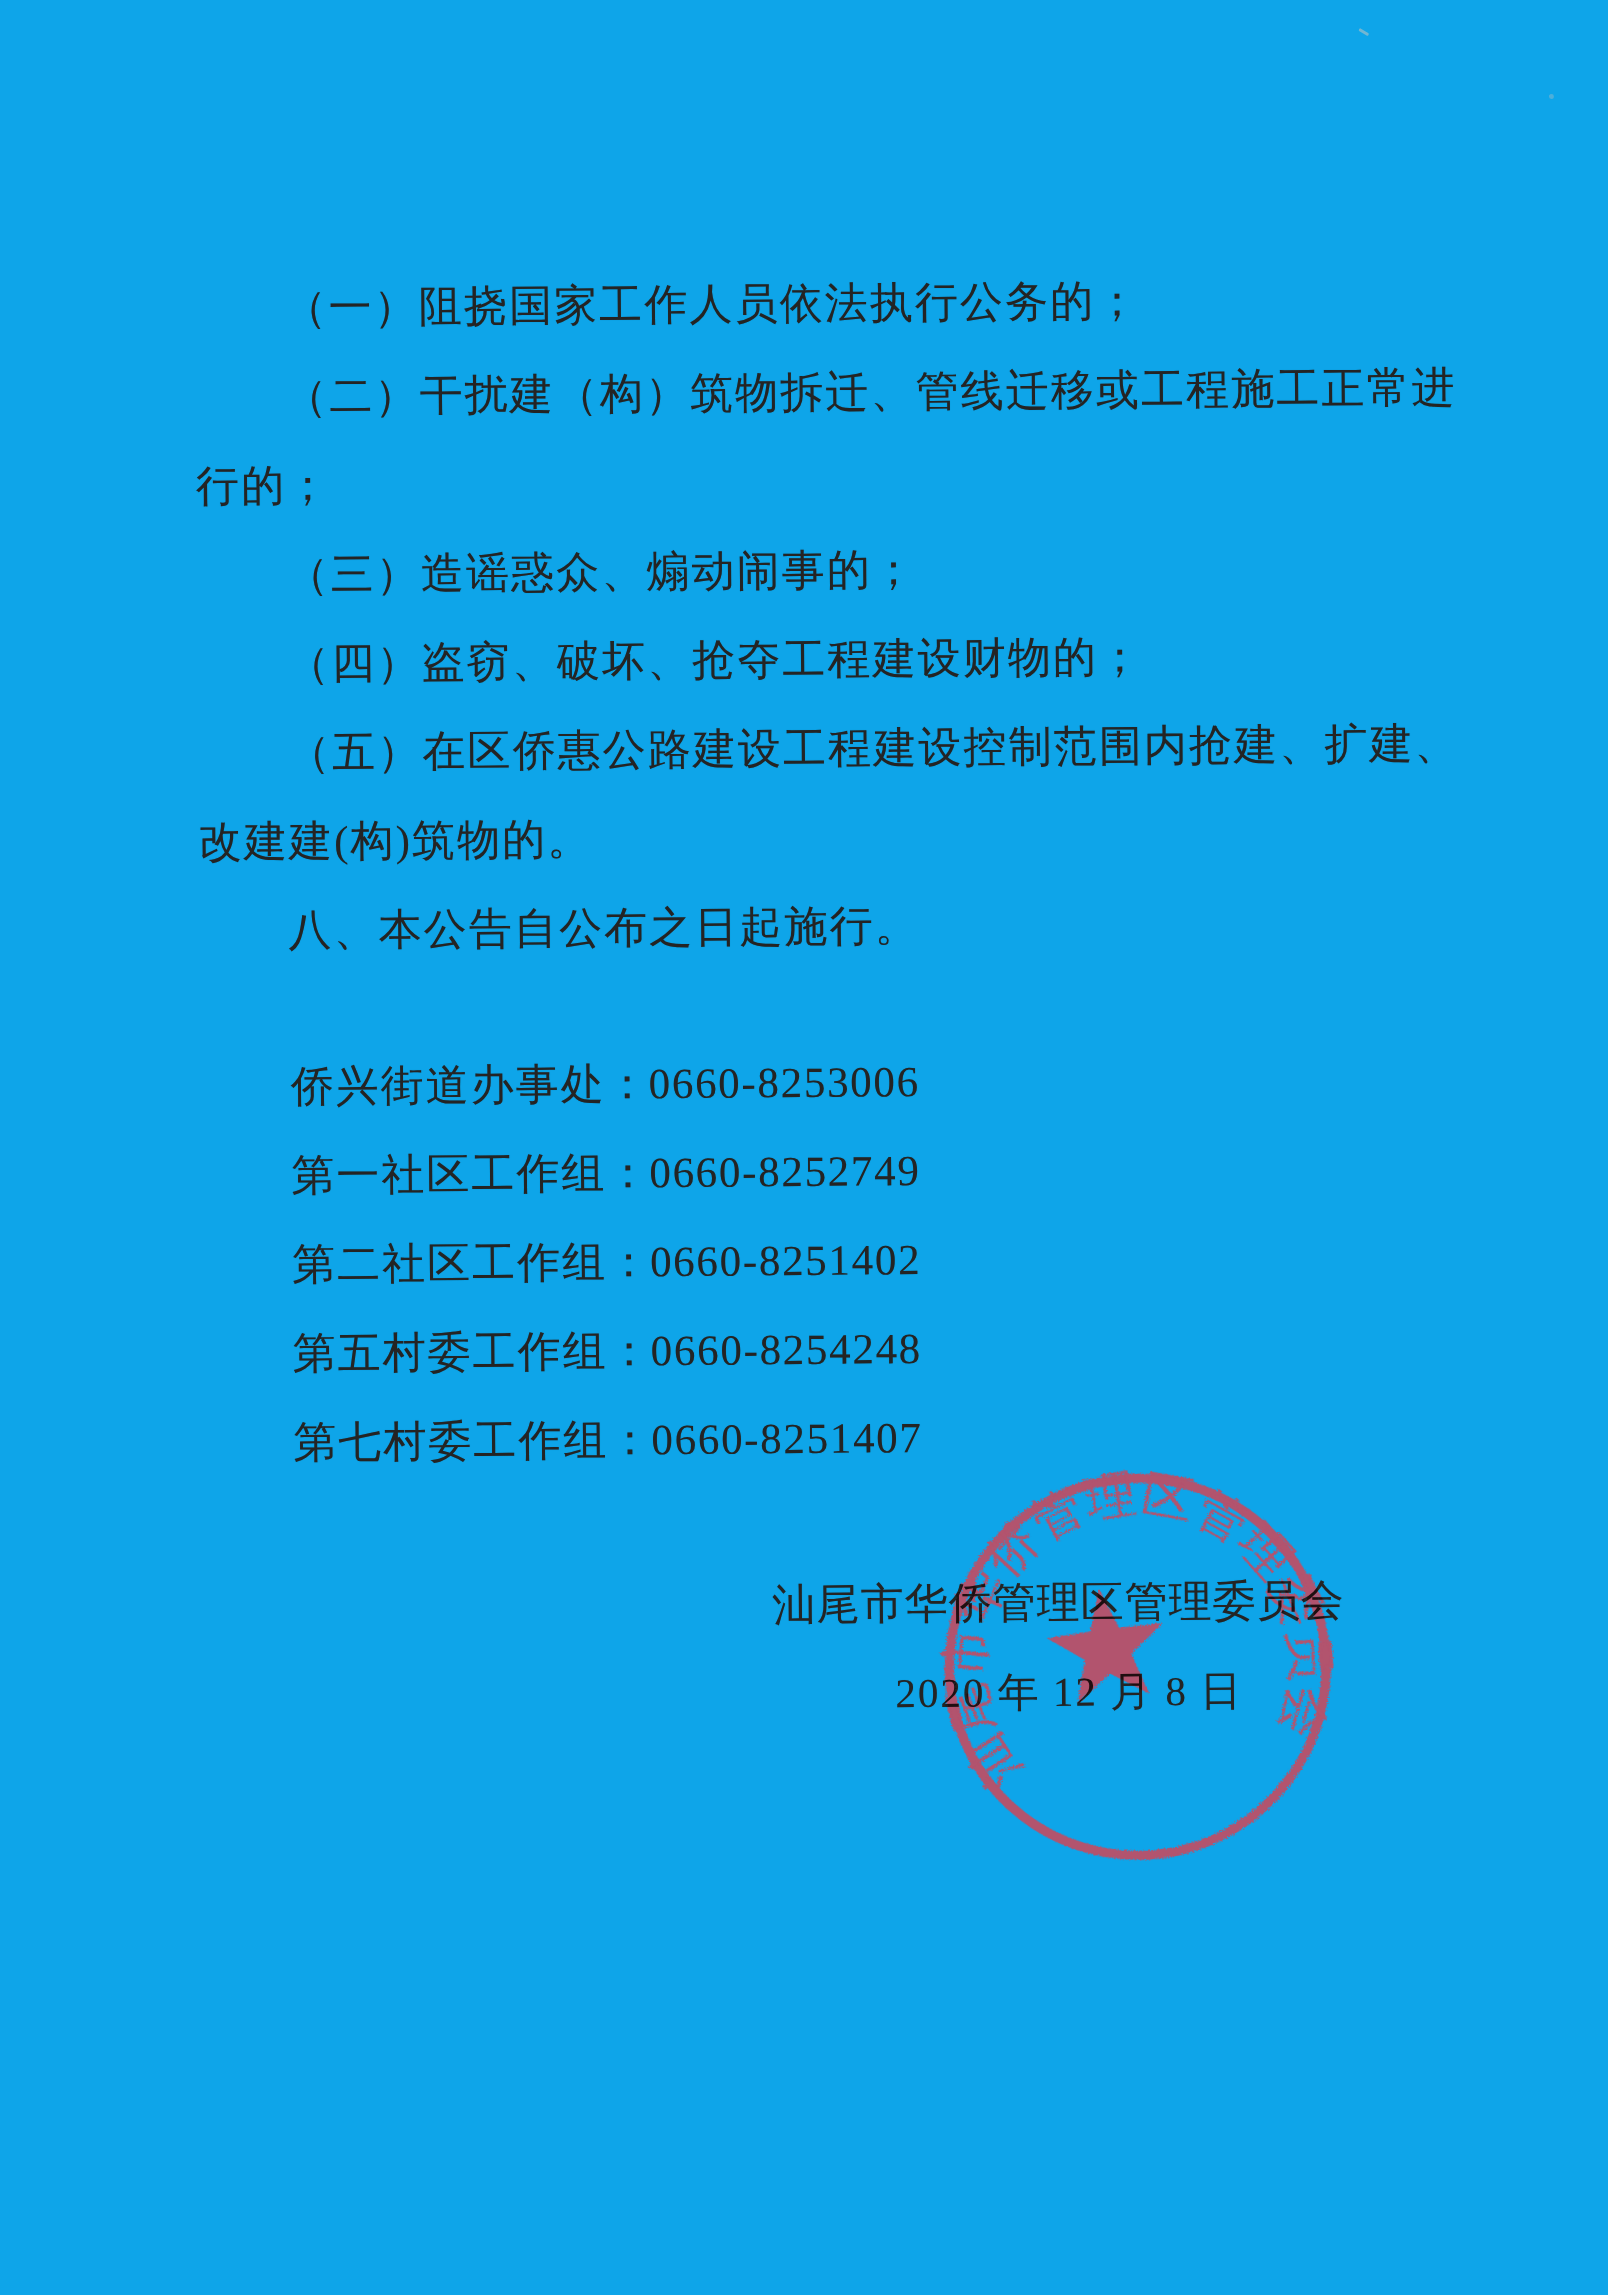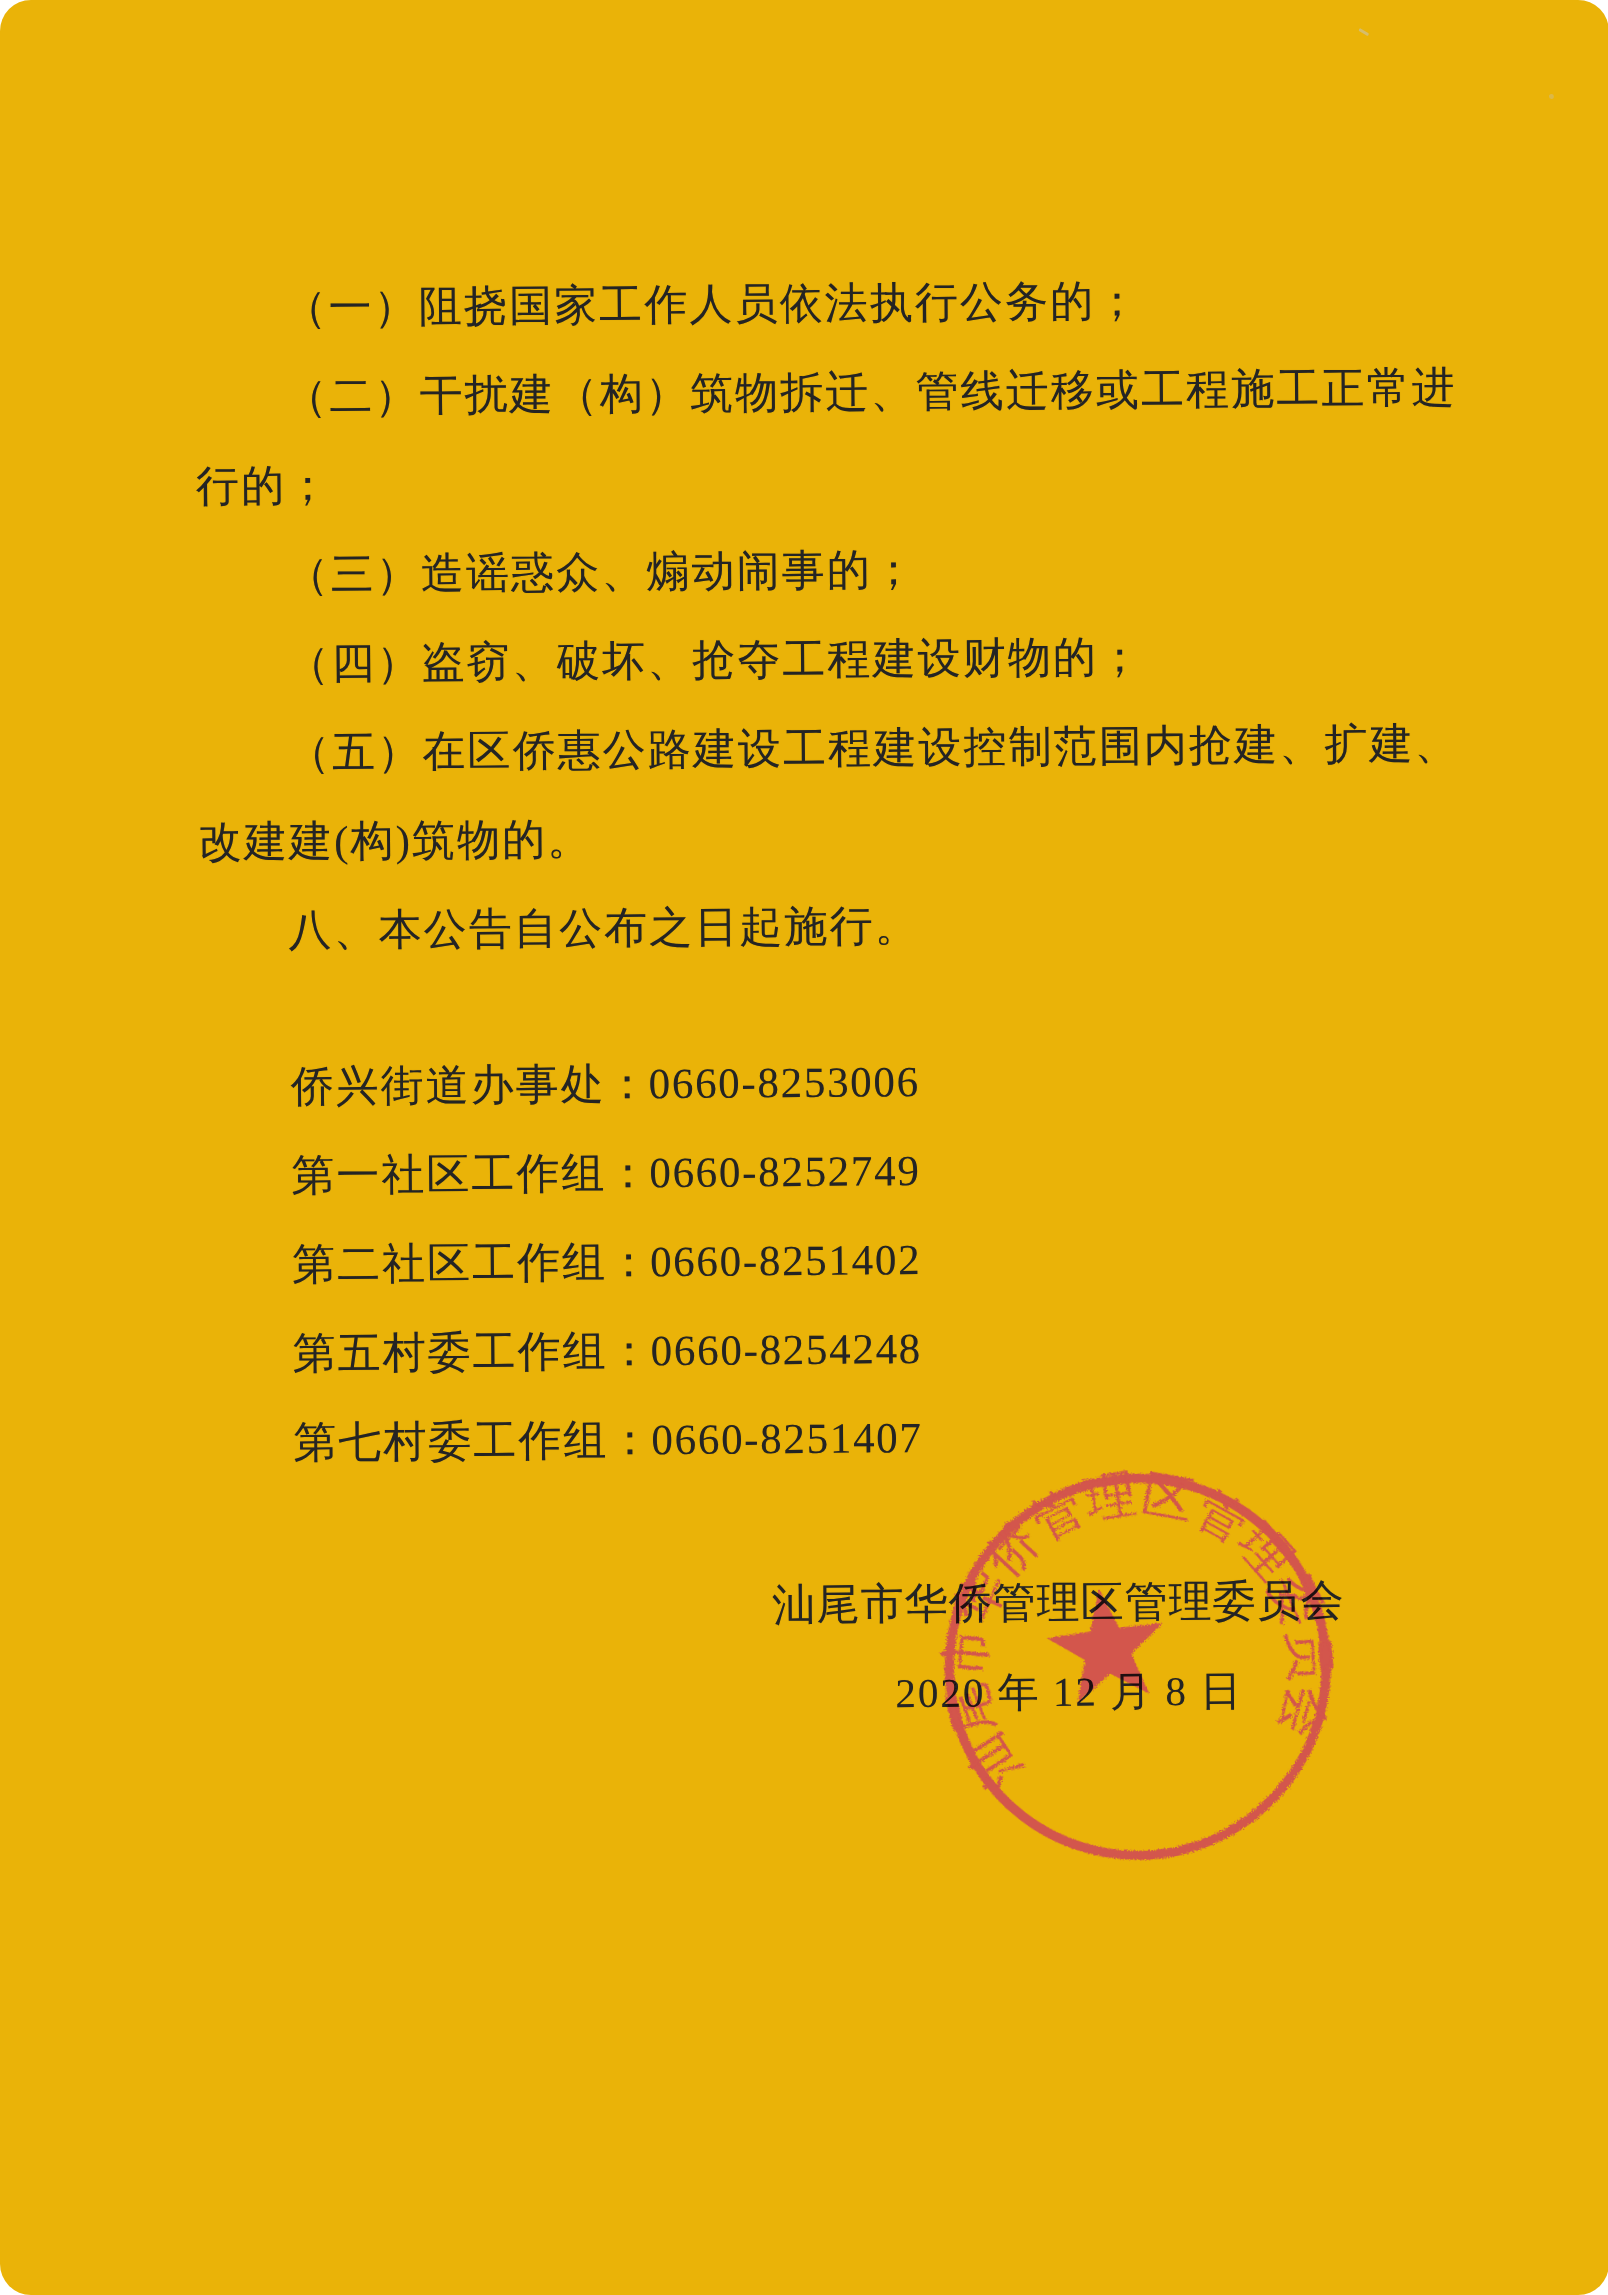--- a/index.html
+++ b/index.html
@@ -1,21 +1,21 @@
 <!DOCTYPE html>
 <html style="font-size:10.7px"><head>
 <meta charset="utf-8">
 <style>
   html,body{margin:0;padding:0;}
   body{
     width:1609px;height:2295px;position:relative;overflow:hidden;
     background:#ffffff;
     font-family:"Liberation Serif","DejaVu Serif",serif;
   }
-  .page{position:absolute;inset:0;background:#eab308;border-radius:31px;}
+  .page{position:absolute;inset:0;background:#0ea5e9;}
   .content{
     position:absolute;inset:0;color:#242424;
     transform:rotate(-0.45deg);
     transform-origin:801px 1002px;
   }
   .body-lines{position:absolute;left:200px;top:259px;width:1276px;}
   .line{
     font-size:43px;line-height:89px;letter-spacing:2.1px;white-space:pre;
     text-shadow:0 0 0.7px rgba(36,36,36,.35);
   }

